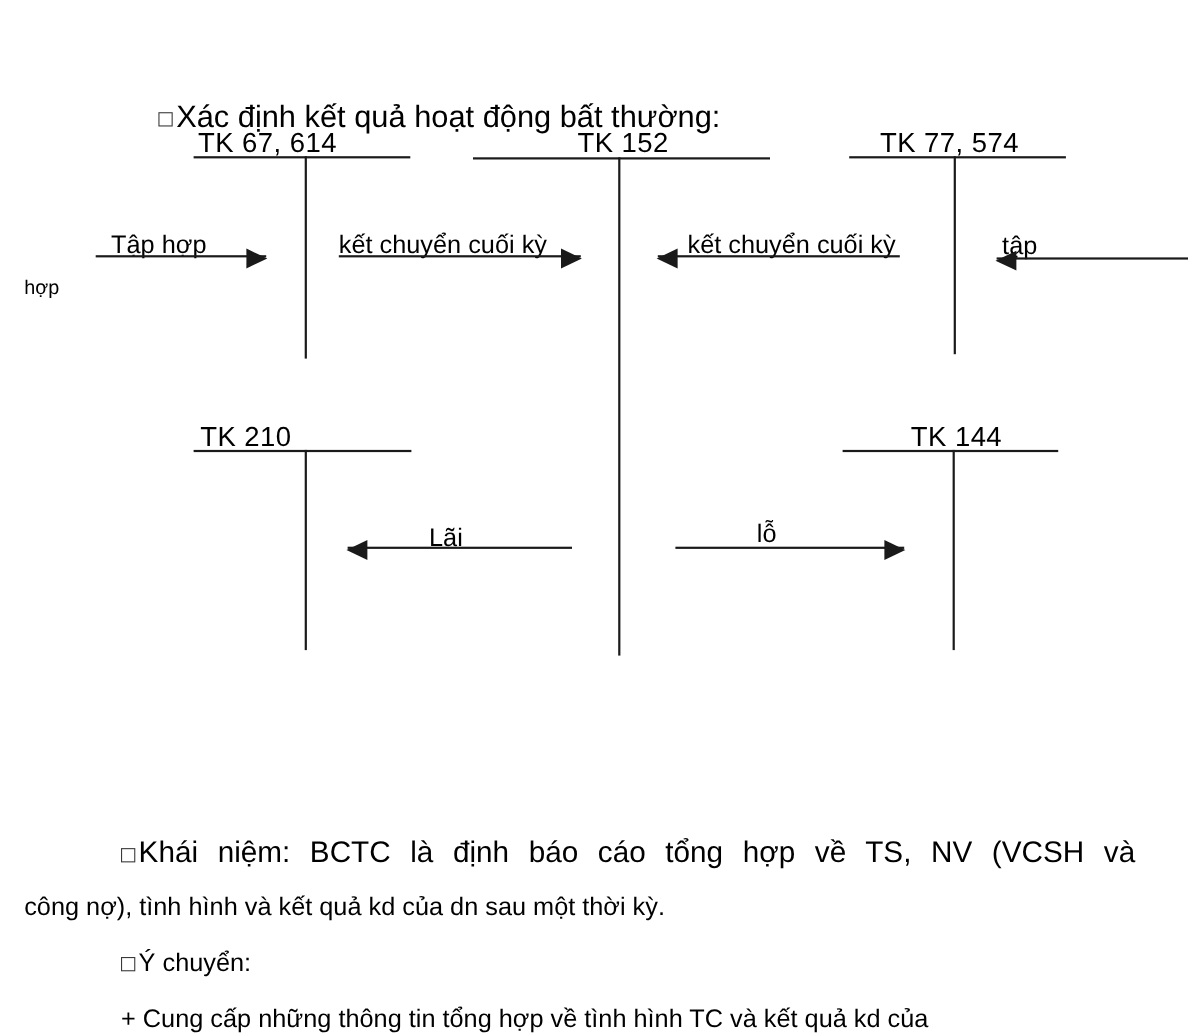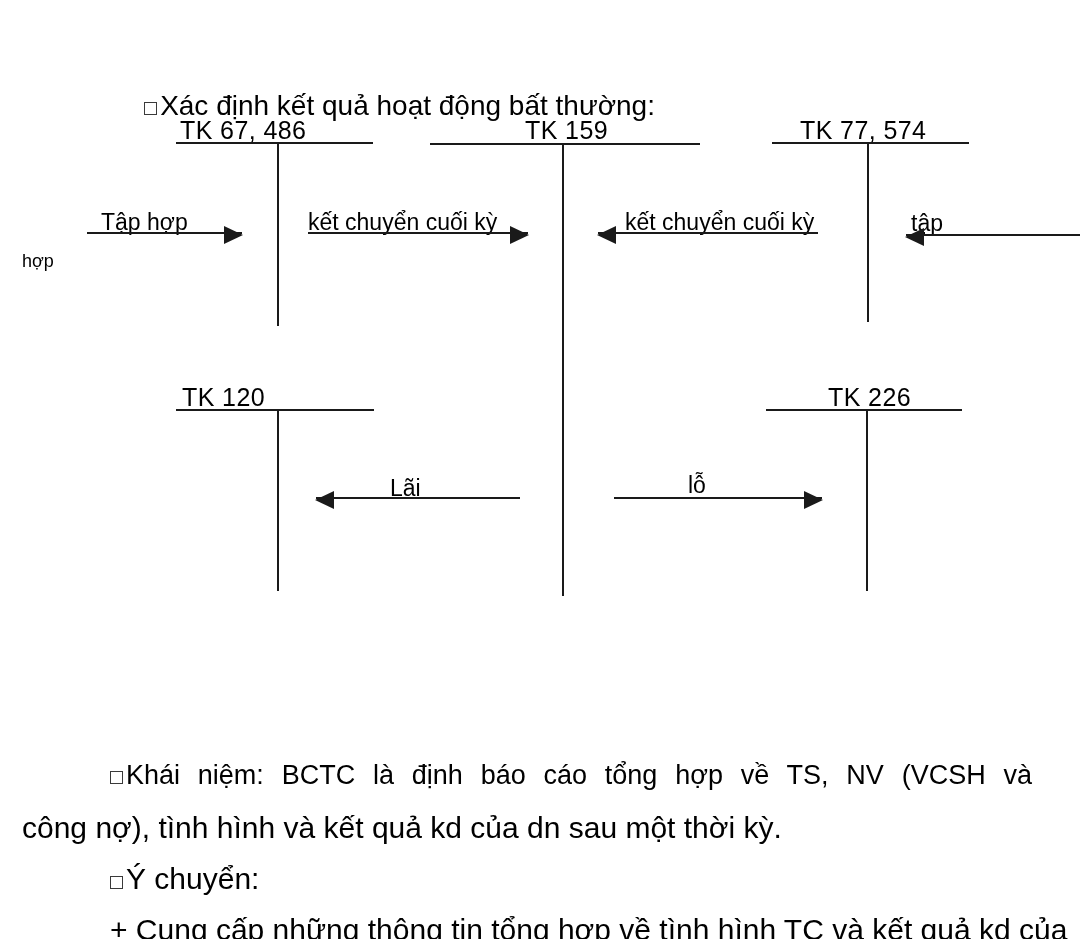--- a/index.html
+++ b/index.html
@@ -85,46 +85,46 @@
 
   
   .heading {
     position: absolute;
     font-weight: bold;
     white-space: pre;
     line-height: 1;
   }
   .para {
     position: absolute;
-    font-size: 30px;
+    font-size: 23px;
     line-height: 1;
     white-space: pre;
   }
   .para-justified {
     position: absolute;
     font-size: 27px;
     text-align: justify;
     text-align-last: justify;
     line-height: 1;
   }
 </style>
 </head>
 <body>
 
 <div id="page">
 
   <div class="txt" style="left:113px; top:64px; font-size:28px;">
     <span class="bullet-box"></span><span>Xác định kết quả hoạt động bất thường:</span>
   </div>
 
-  <div class="acct-label" style="left:180px; top:118px;">TK 67, 486</div>
+  <div class="acct-label" style="left:180px; top:118px;">TK 67, 614</div>
   <div class="hline" style="left:176px; top:142px; width:197px;"></div>
   <div class="vline" style="left:277px; top:142px; height:184px;"></div>
 
-  <div class="acct-label" style="left:525px; top:118px;">TK 159</div>
+  <div class="acct-label" style="left:525px; top:118px;">TK 152</div>
   <div class="hline" style="left:430px; top:143px; width:270px;"></div>
   <div class="vline" style="left:562px; top:143px; height:453px;"></div>
 
   <div class="acct-label" style="left:800px; top:118px;">TK 77, 574</div>
   <div class="hline" style="left:772px; top:142px; width:197px;"></div>
   <div class="vline" style="left:867px; top:142px; height:180px;"></div>
 
   <div class="arrow-label" style="left:101px; top:211px;">Tập hợp</div>
   <div class="arrow right" style="left:87px; top:232px; width:155px;">
     <span class="head"></span>
@@ -140,25 +140,25 @@
   <div class="arrow-label" style="left:625px; top:211px;">kết chuyển cuối kỳ</div>
   <div class="arrow left" style="left:598px; top:232px; width:220px;">
     <span class="head"></span>
   </div>
 
   <div class="arrow-label" style="left:911px; top:212px;">tập</div>
   <div class="arrow left" style="left:906px; top:234px; width:174px;">
     <span class="head"></span>
   </div>
 
-  <div class="acct-label" style="left:182px; top:385px;">TK 120</div>
+  <div class="acct-label" style="left:182px; top:385px;">TK 210</div>
   <div class="hline" style="left:176px; top:409px; width:198px;"></div>
   <div class="vline" style="left:277px; top:409px; height:182px;"></div>
 
-  <div class="acct-label" style="left:828px; top:385px;">TK 226</div>
+  <div class="acct-label" style="left:828px; top:385px;">TK 144</div>
   <div class="hline" style="left:766px; top:409px; width:196px;"></div>
   <div class="vline" style="left:866px; top:409px; height:182px;"></div>
 
   <div class="arrow-label" style="left:390px; top:477px;">Lãi</div>
   <div class="arrow left" style="left:316px; top:497px; width:204px;">
     <span class="head"></span>
   </div>
 
   <div class="arrow-label" style="left:688px; top:474px;">lỗ</div>
   <div class="arrow right" style="left:614px; top:497px; width:208px;">

